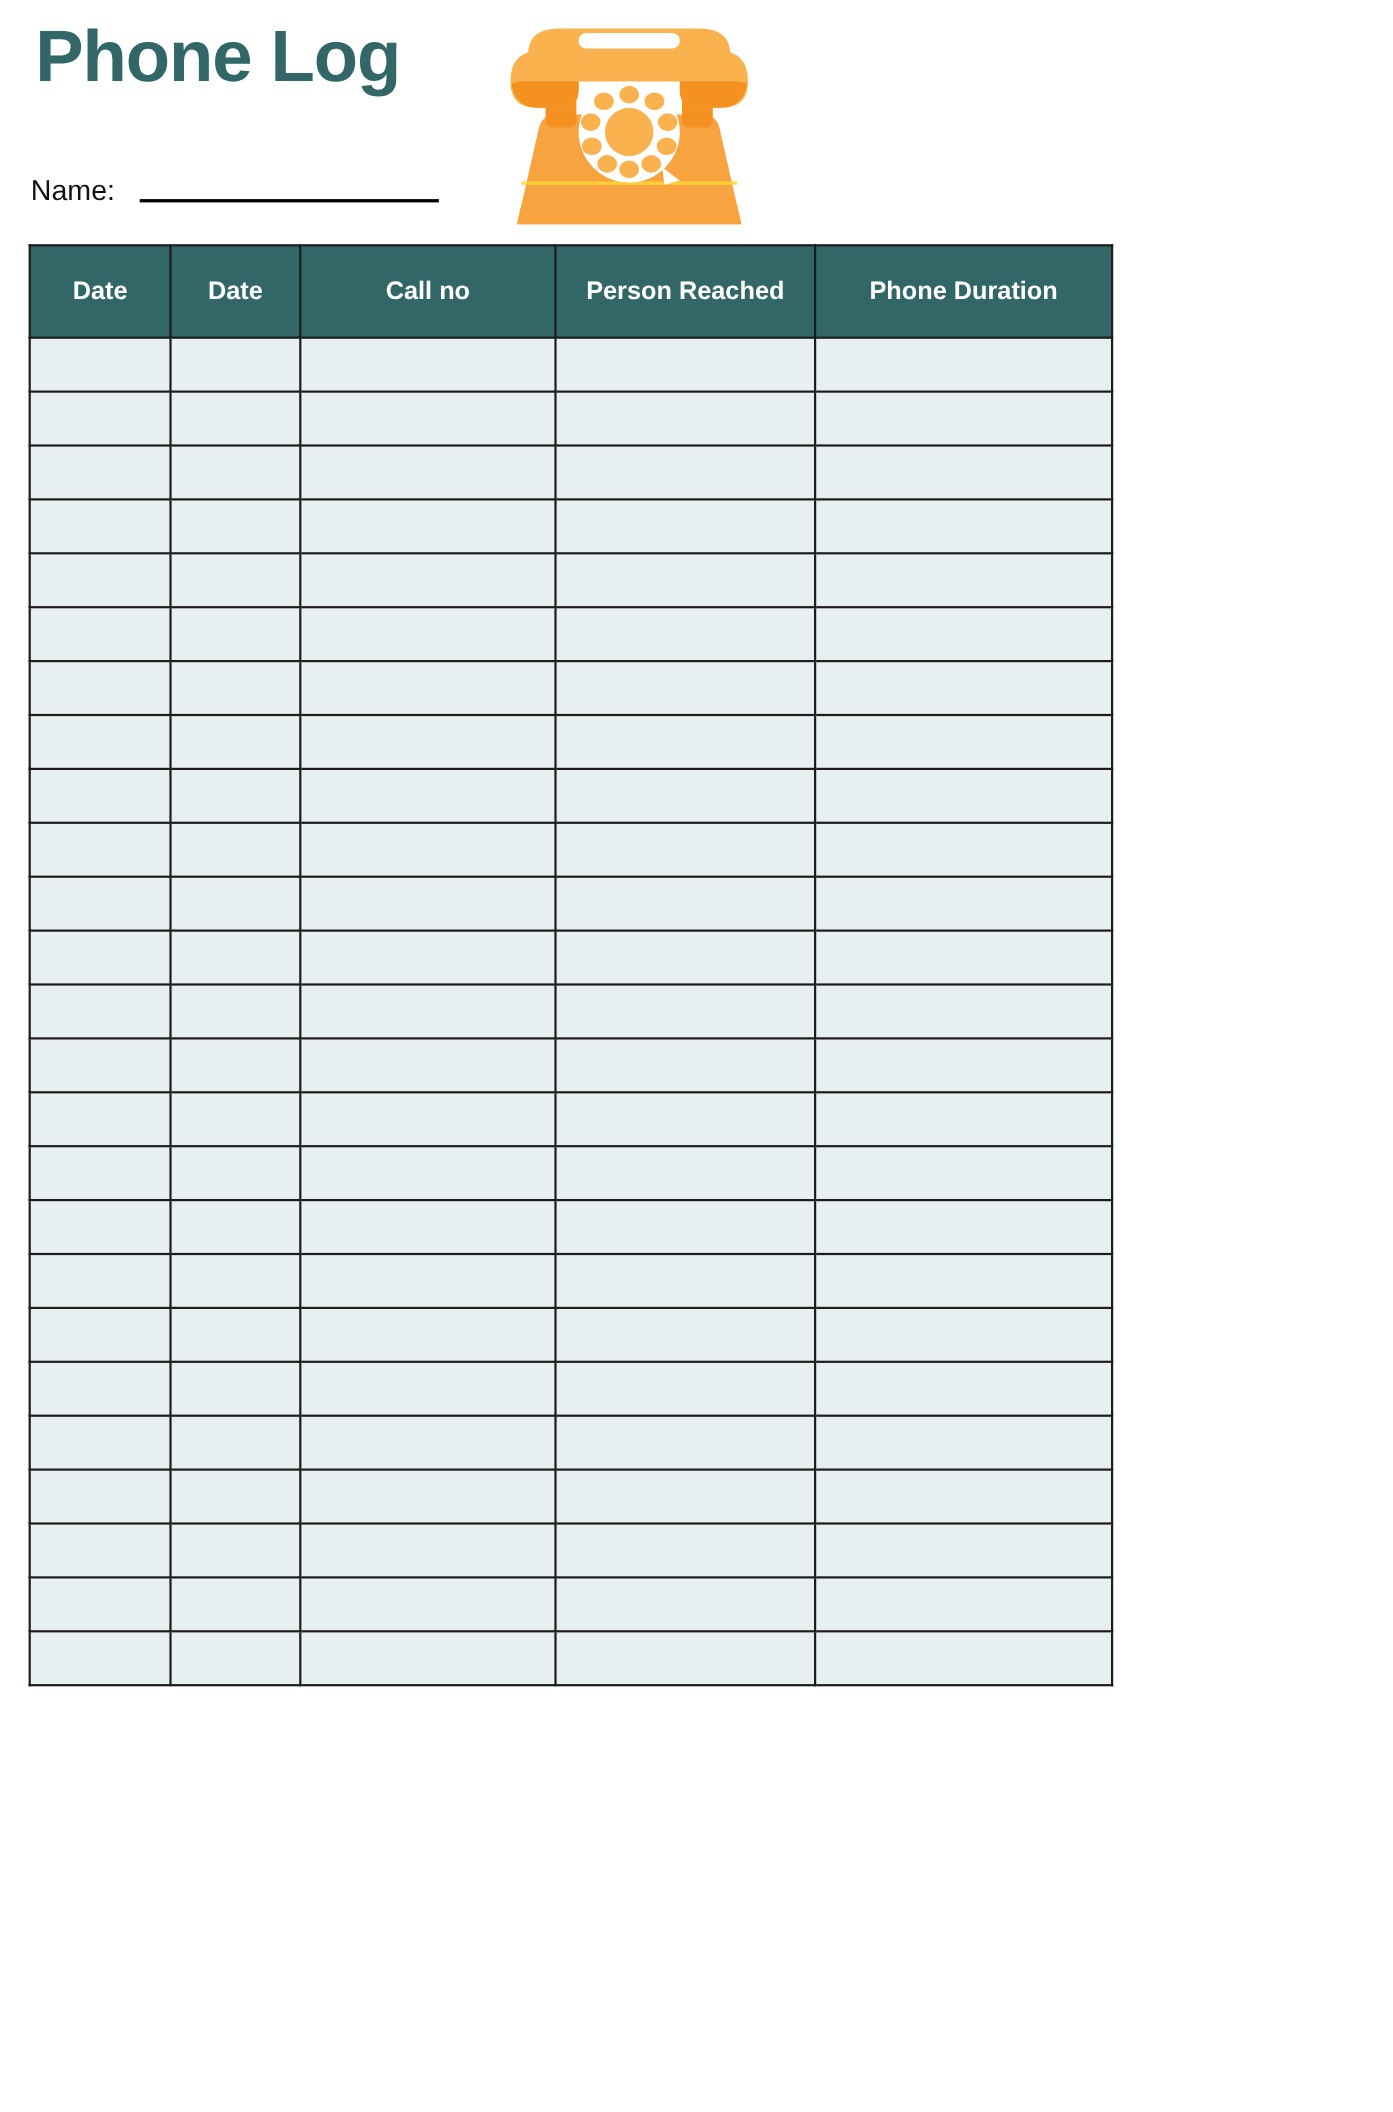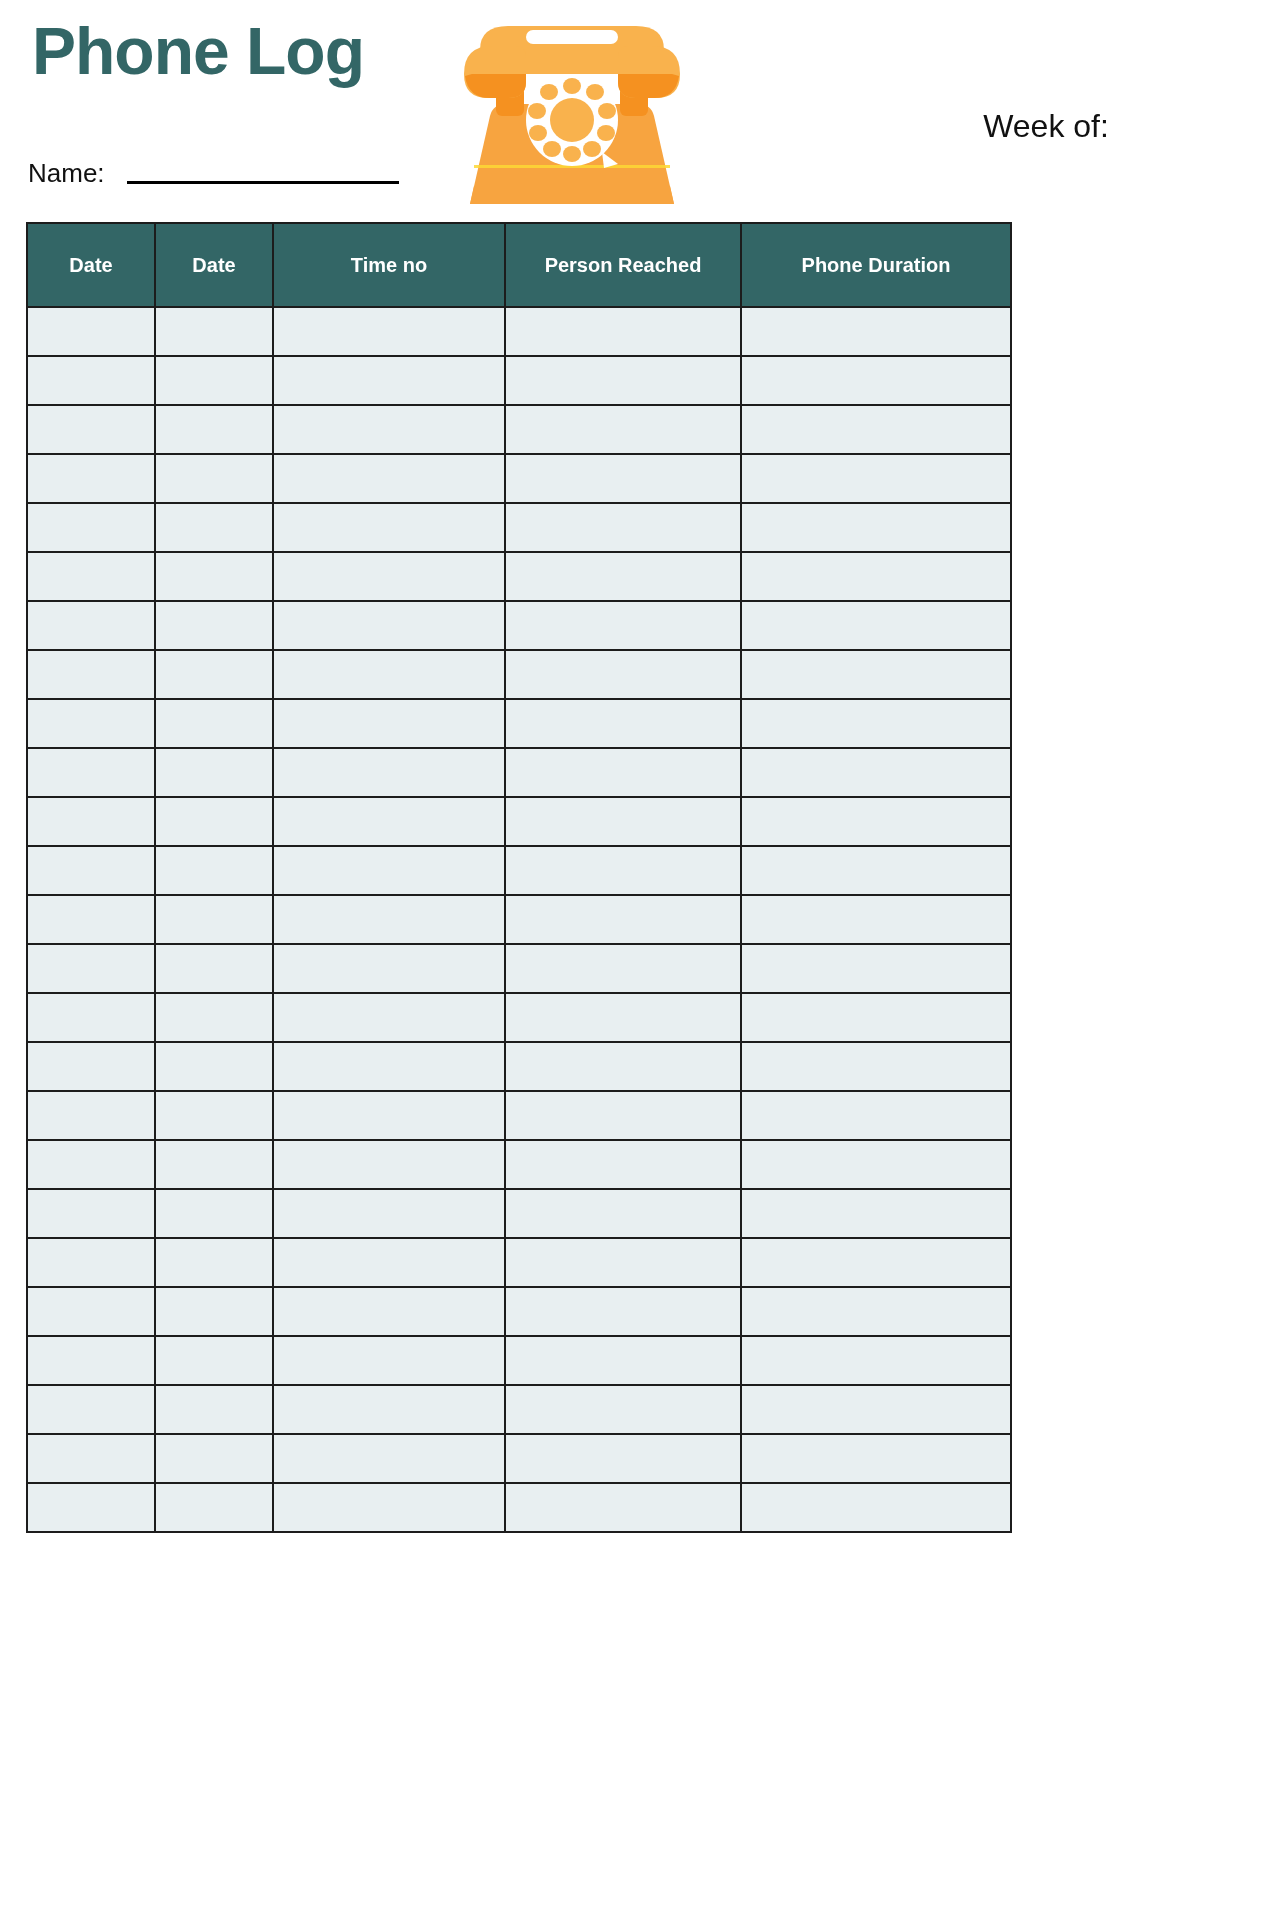--- a/index.html
+++ b/index.html
@@ -103,21 +103,21 @@
     width: 984px;
   }
   table.log {
     border-collapse: collapse;
     width: 984px;
     table-layout: fixed;
   }
   table.log th {
     background: #336666;
     color: #ffffff;
-    font-size: 20px;
+    font-size: 23px;
     font-weight: bold;
     height: 84px;
     border: 2px solid #1c1c1c;
     text-align: center;
     vertical-align: middle;
     padding: 4px 6px;
     line-height: 1.12;
   }
   table.log td {
     background: #e8eff1;
@@ -138,24 +138,20 @@
 
   <div class="header">
 
     <div class="title">Phone Log</div>
 
     <div class="name-row">
       <span class="name-label">Name:</span>
       <span class="name-rule"></span>
     </div>
 
-    <div class="weekof-wrap">
-      <span class="weekof-label">Week of:</span>
-      <span class="weekof-rule"></span>
-    </div>
 
     <div class="phone-illus">
       <svg width="240" height="192" viewBox="0 0 240 192" xmlns="http://www.w3.org/2000/svg">
 
         <path d="M18 192 L38 104 Q41 92 54 92 L186 92 Q199 92 202 104 L222 192 Z" fill="#f7a440"></path>
 
         <path d="M18 192 L222 192 L218 174 L22 174 Z" fill="#f7a440"></path>
 
         <rect x="22" y="153" width="196" height="3" fill="#fdd835" opacity="0.85"></rect>
 
@@ -198,21 +194,21 @@
         <col class="c-date">
           <col class="c-time">
           <col class="c-phone">
           <col class="c-person">
           <col class="c-dur">
       </colgroup>
       <thead>
         <tr>
           <th>Date</th>
           <th>Date</th>
-          <th>Time no</th>
+          <th>Call no</th>
           <th>Person Reached</th>
           <th>Phone Duration</th>
         </tr>
       </thead>
       <tbody id="log-body">
           <tr>
             <td></td>
             <td></td>
             <td></td>
             <td></td>

